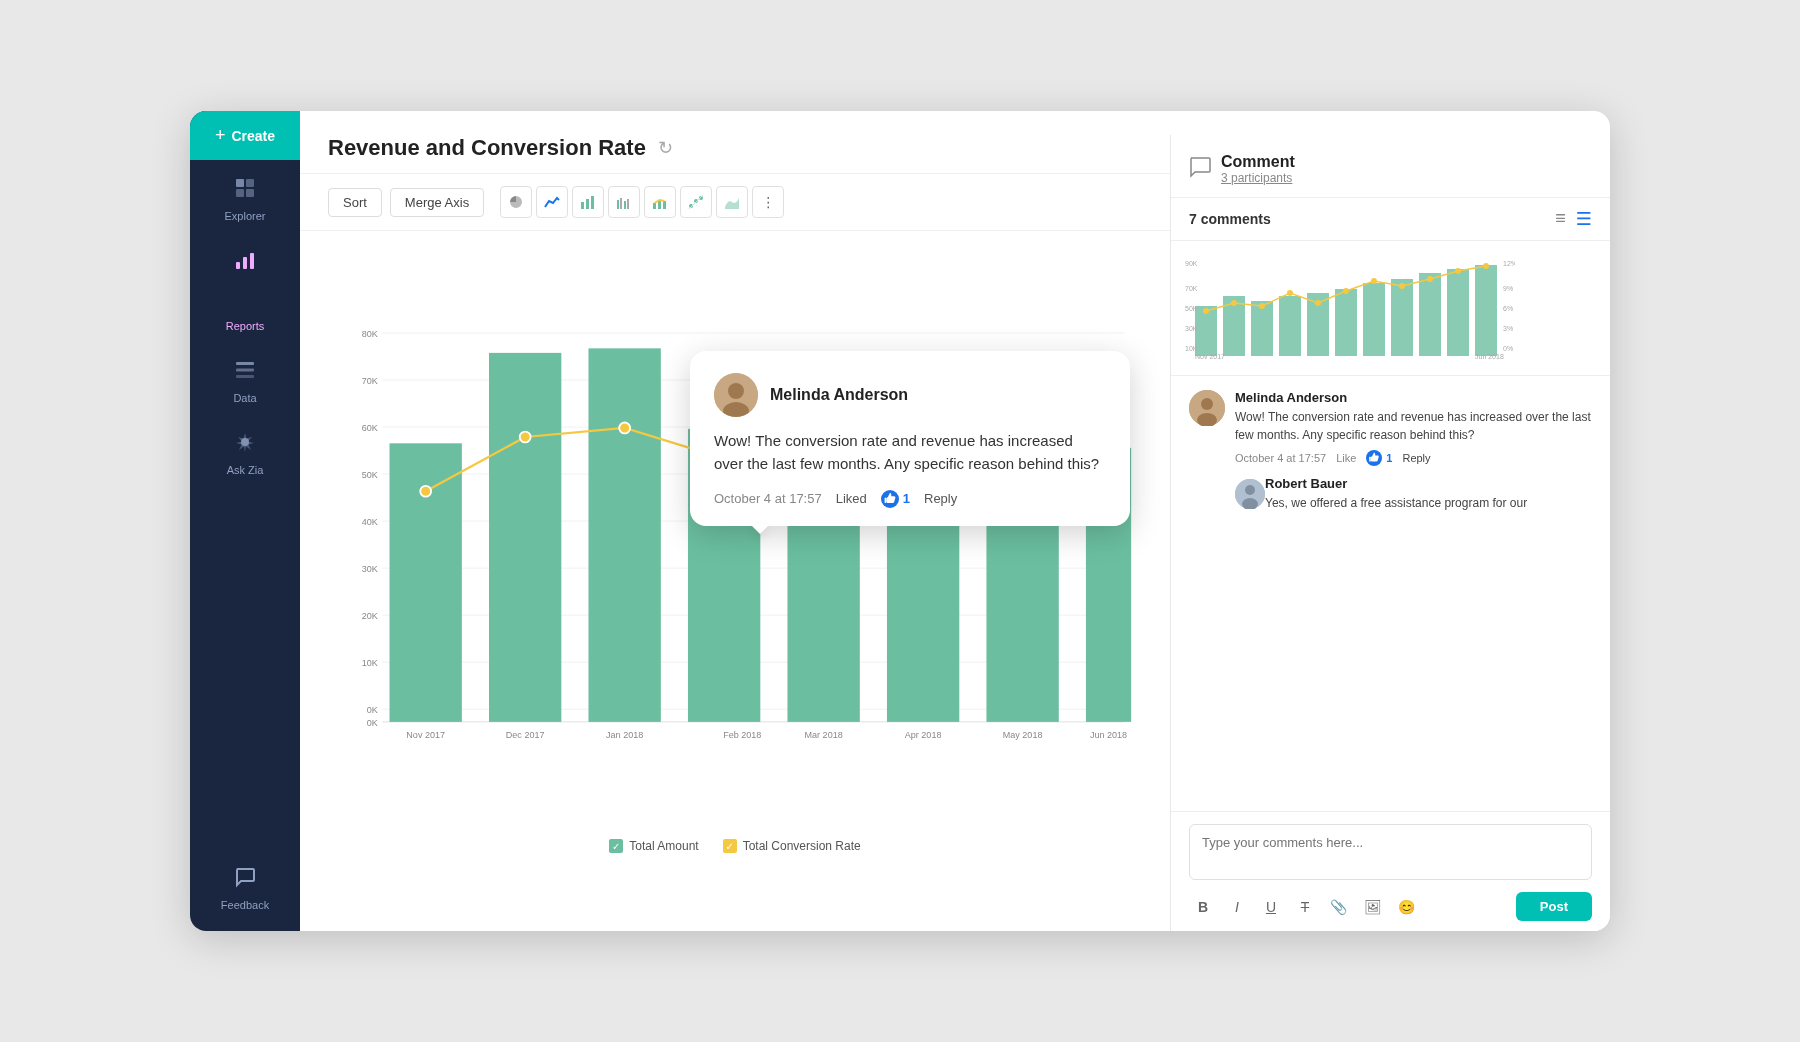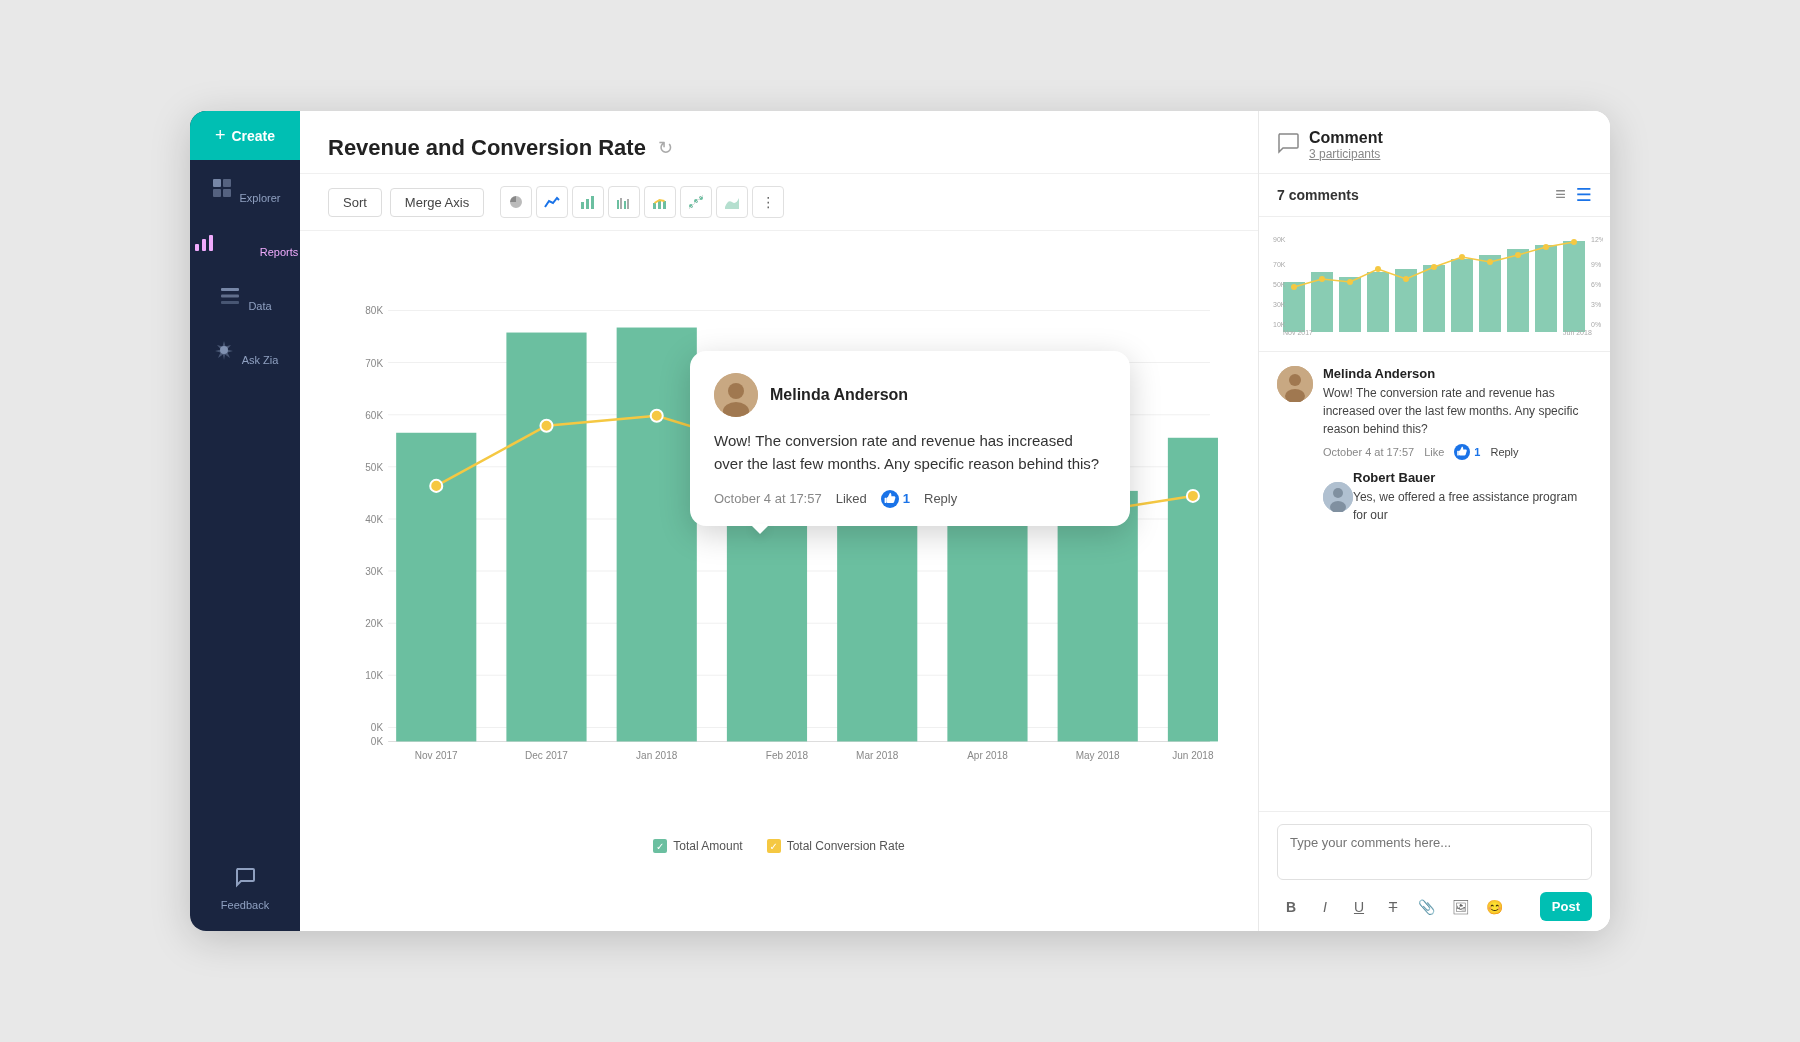--- a/index.html
+++ b/index.html
@@ -43,21 +43,22 @@
       align-items: center;
       justify-content: center;
       gap: 6px;
     }
     .sidebar-create-btn .plus-icon {
       font-size: 18px;
       font-weight: 300;
     }
     .sidebar-item {
       display: flex;
-      align-items: flex-end;
+      flex-direction: column;
+      align-items: center;
       justify-content: center;
       width: 100%;
       padding: 16px 0 10px;
       color: #8fa0c0;
       cursor: pointer;
       gap: 6px;
       font-size: 12px;
     }
     .sidebar-item.active { color: #f0abfc; gap: 44px; }
     .sidebar-icon {
@@ -254,26 +255,27 @@
       justify-content: center;
       color: #fff;
       font-size: 10px;
     }
     .legend-check-yellow {
       background: #f5c842;
     }
 
     
     .right-panel {
-      width: 352px;
+      width: 440px;
       border-left: 1px solid #e8e8e8;
       display: flex;
       flex-direction: column;
       background: #fff;
       flex-shrink: 0;
+      margin-top: 24px;
     }
     .panel-header {
       padding: 18px 18px 12px;
       border-bottom: 1px solid #eee;
       display: flex;
       align-items: center;
       gap: 10px;
     }
     .panel-header-icon {
       color: #888;
@@ -415,21 +417,21 @@
       align-items: center;
       justify-content: center;
       border-radius: 4px;
     }
     .comment-post-btn {
       margin-left: auto;
       background: #00bfb3;
       color: #fff;
       border: none;
       border-radius: 6px;
-      padding: 7px 12px;
+      padding: 7px 24px;
       font-size: 13px;
       font-weight: 600;
       cursor: pointer;
     }
 
     
     .bar-green { fill: #6bbfa0; }
     .line-yellow { stroke: #f5c842; fill: none; stroke-width: 2.5; }
     .dot-yellow { fill: #f5c842; stroke: #fff; stroke-width: 2; }
     .axis-text { font-size: 10px; fill: #888; font-family: sans-serif; }

